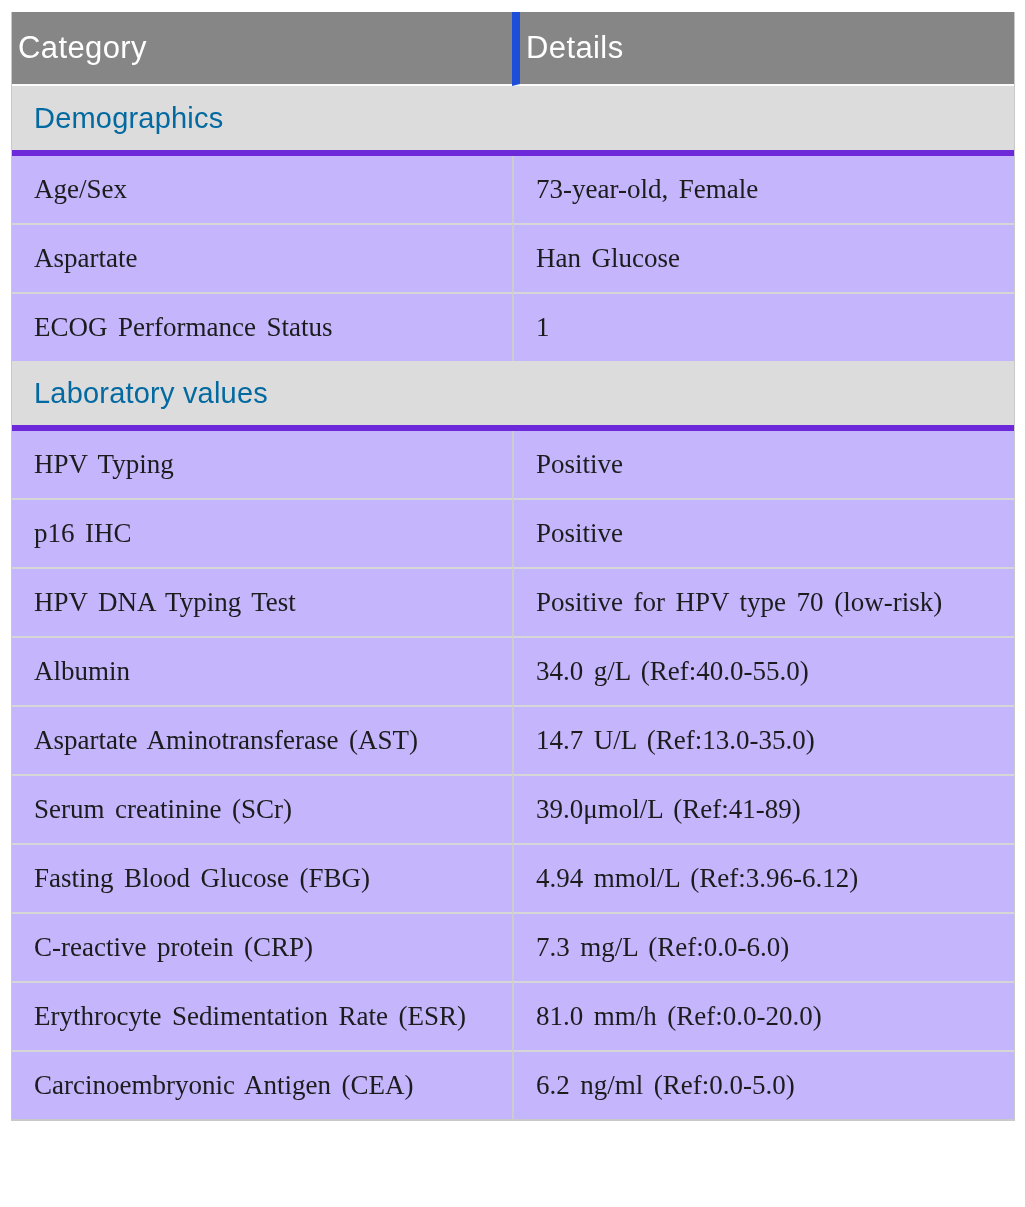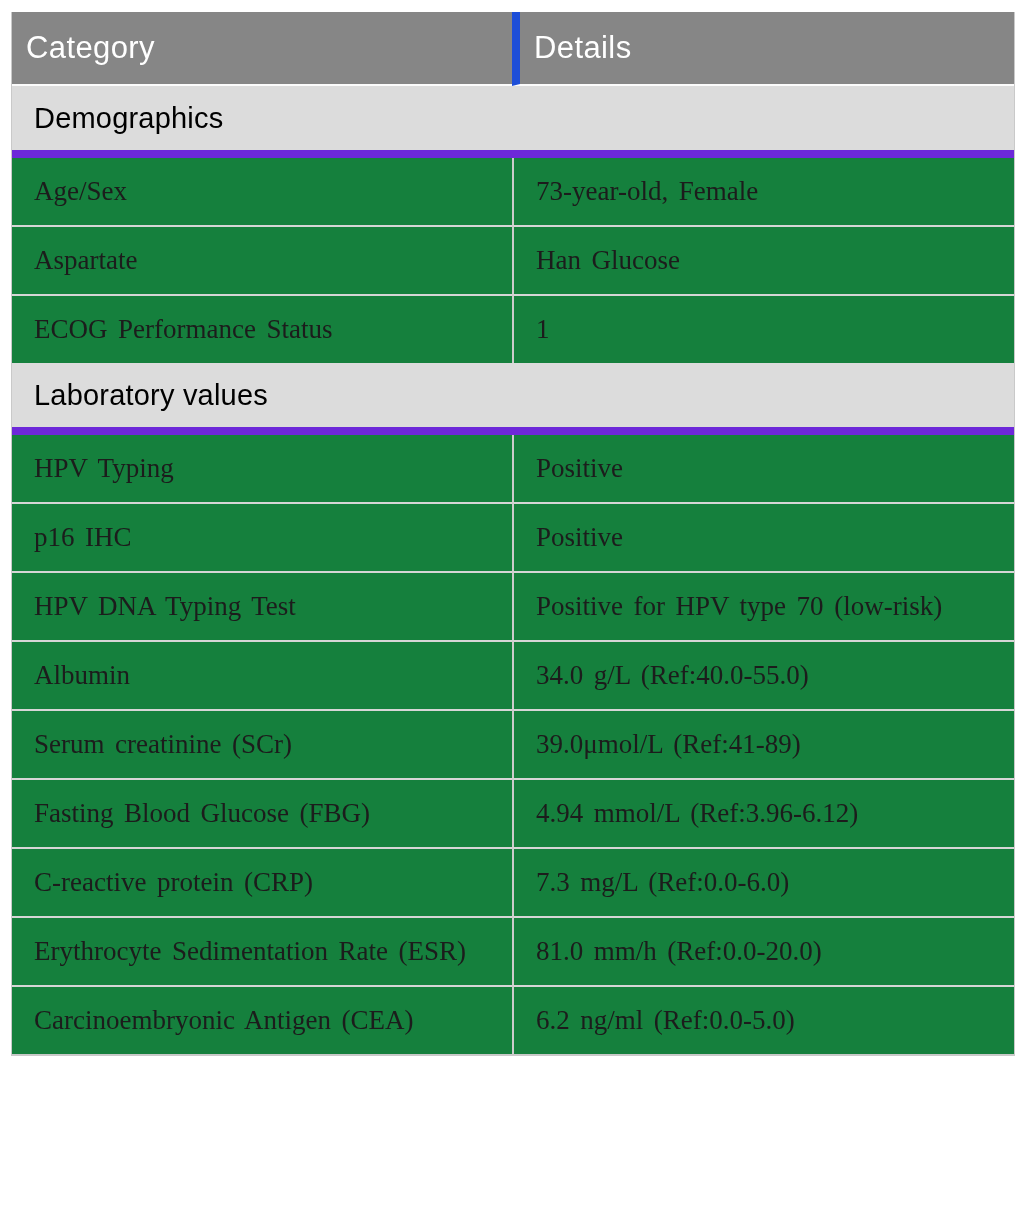--- a/index.html
+++ b/index.html
@@ -34,44 +34,44 @@
   tr.row-header th {
     background: #868686;
     color: #ffffff;
     font-family: "Liberation Sans", sans-serif;
     font-size: 31px;
     font-weight: 500;
     letter-spacing: 0.4px;
     text-align: left;
     vertical-align: middle;
     height: 72px;
-    padding: 0 0 0 14px;
+    padding: 0 0 0 6px;
     border-bottom: 2px solid #fbfbfb;
   }
   tr.row-header th.details-col {
     border-left: 8px solid #1d4ed8;
   }
 
   
   tr.row-section td {
     background: #dcdcdc;
-    color: #000000;
+    color: #0369a1;
     font-family: "Liberation Sans", sans-serif;
     font-size: 29px;
     font-weight: 500;
     letter-spacing: 0.2px;
     vertical-align: middle;
     height: 64px;
     padding: 0 0 0 22px;
-    border-bottom: 8px solid #6d28d9;
+    border-bottom: 6px solid #6d28d9;
   }
 
   
   tr.row-data td {
-    background: #15803d;
+    background: #c4b5fd;
     color: #1c1c1c;
     font-family: "Liberation Serif", serif;
     font-size: 27px;
     font-weight: 400;
     word-spacing: 0.14em;
     vertical-align: middle;
     height: 67px;
     padding: 0 8px 0 22px;
     border-top: 2px solid #d6d6d6;
   }
@@ -128,20 +128,24 @@
         </tr>
         <tr class="row-data">
           <td class="category-col">HPV DNA Typing Test</td>
           <td class="details-col">Positive for HPV type 70 (low-risk)</td>
         </tr>
         <tr class="row-data">
           <td class="category-col">Albumin</td>
           <td class="details-col">34.0 g/L (Ref:40.0-55.0)</td>
         </tr>
         <tr class="row-data">
+          <td class="category-col">Aspartate Aminotransferase (AST)</td>
+          <td class="details-col">14.7 U/L (Ref:13.0-35.0)</td>
+        </tr>
+        <tr class="row-data">
           <td class="category-col">Serum creatinine (SCr)</td>
           <td class="details-col">39.0μmol/L (Ref:41-89)</td>
         </tr>
         <tr class="row-data">
           <td class="category-col">Fasting Blood Glucose (FBG)</td>
           <td class="details-col">4.94 mmol/L (Ref:3.96-6.12)</td>
         </tr>
         <tr class="row-data">
           <td class="category-col">C-reactive protein (CRP)</td>
           <td class="details-col">7.3 mg/L (Ref:0.0-6.0)</td>

